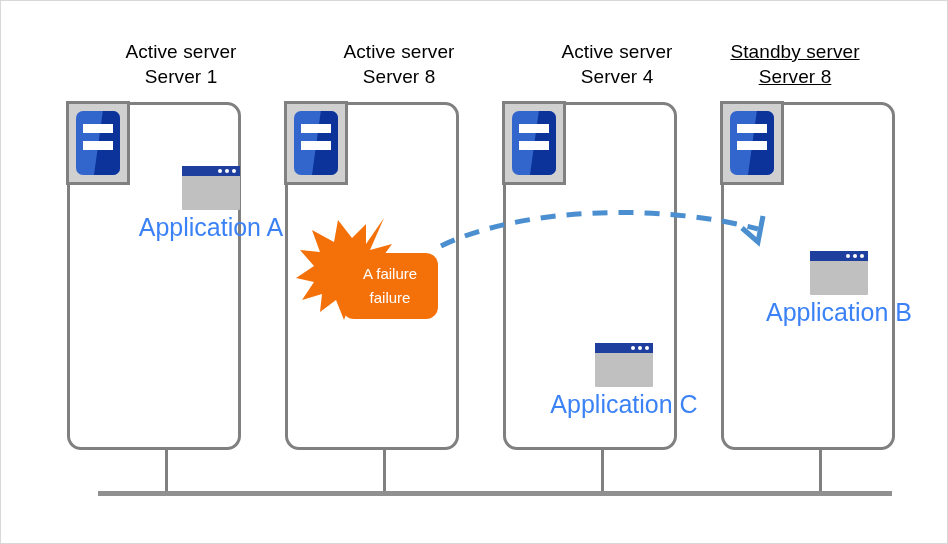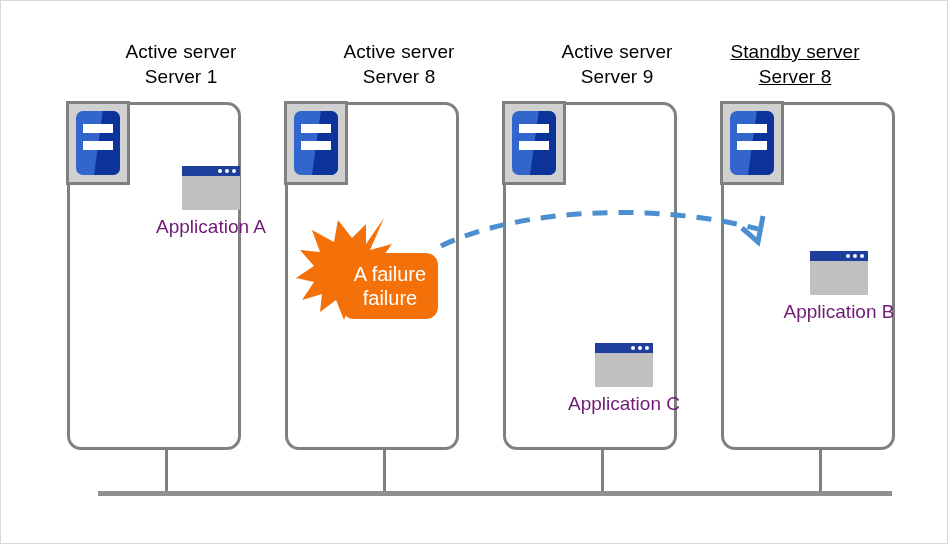--- a/index.html
+++ b/index.html
@@ -112,23 +112,23 @@
   }
   .app .win .dots i {
     display: block;
     width: 4px;
     height: 4px;
     border-radius: 50%;
     background: #ffffff;
   }
   .app .caption {
     margin-top: 5px;
-    font-size: 19px;
+    font-size: 25px;
     line-height: 24px;
-    color: #701a75;
+    color: #3b82f6;
     white-space: nowrap;
   }
 
   
   .burst-wrap {
     position: absolute;
     z-index: 5;
   }
   .burst-star {
     position: absolute;
@@ -143,21 +143,21 @@
     top: 37px;
     width: 96px;
     height: 66px;
     background: #f4710a;
     border-radius: 12px;
     display: flex;
     flex-direction: column;
     align-items: center;
     justify-content: center;
     color: #ffffff;
-    font-size: 20px;
+    font-size: 15px;
     line-height: 24px;
     text-align: center;
   }
 
   
   .failover-arrow {
     position: absolute;
     left: 0;
     top: 0;
     width: 948px;
@@ -186,21 +186,21 @@
   <div class="col-header" style="left:70px; top:38px;">
     <span class="role">Active server</span>
     <span class="name">Server 1</span>
   </div>
   <div class="col-header" style="left:288px; top:38px;">
     <span class="role">Active server</span>
     <span class="name">Server 8</span>
   </div>
   <div class="col-header" style="left:506px; top:38px;">
     <span class="role">Active server</span>
-    <span class="name">Server 9</span>
+    <span class="name">Server 4</span>
   </div>
   <div class="col-header" style="left:684px; top:38px;text-decoration:underline;">
     <span class="role">Standby server</span>
     <span class="name">Server 8</span>
   </div>
 
   <div class="server-box" style="left:66px;  top:101px;"></div>
   <div class="server-box" style="left:284px; top:101px;"></div>
   <div class="server-box" style="left:502px; top:101px;"></div>
   <div class="server-box" style="left:720px; top:101px;"></div>

